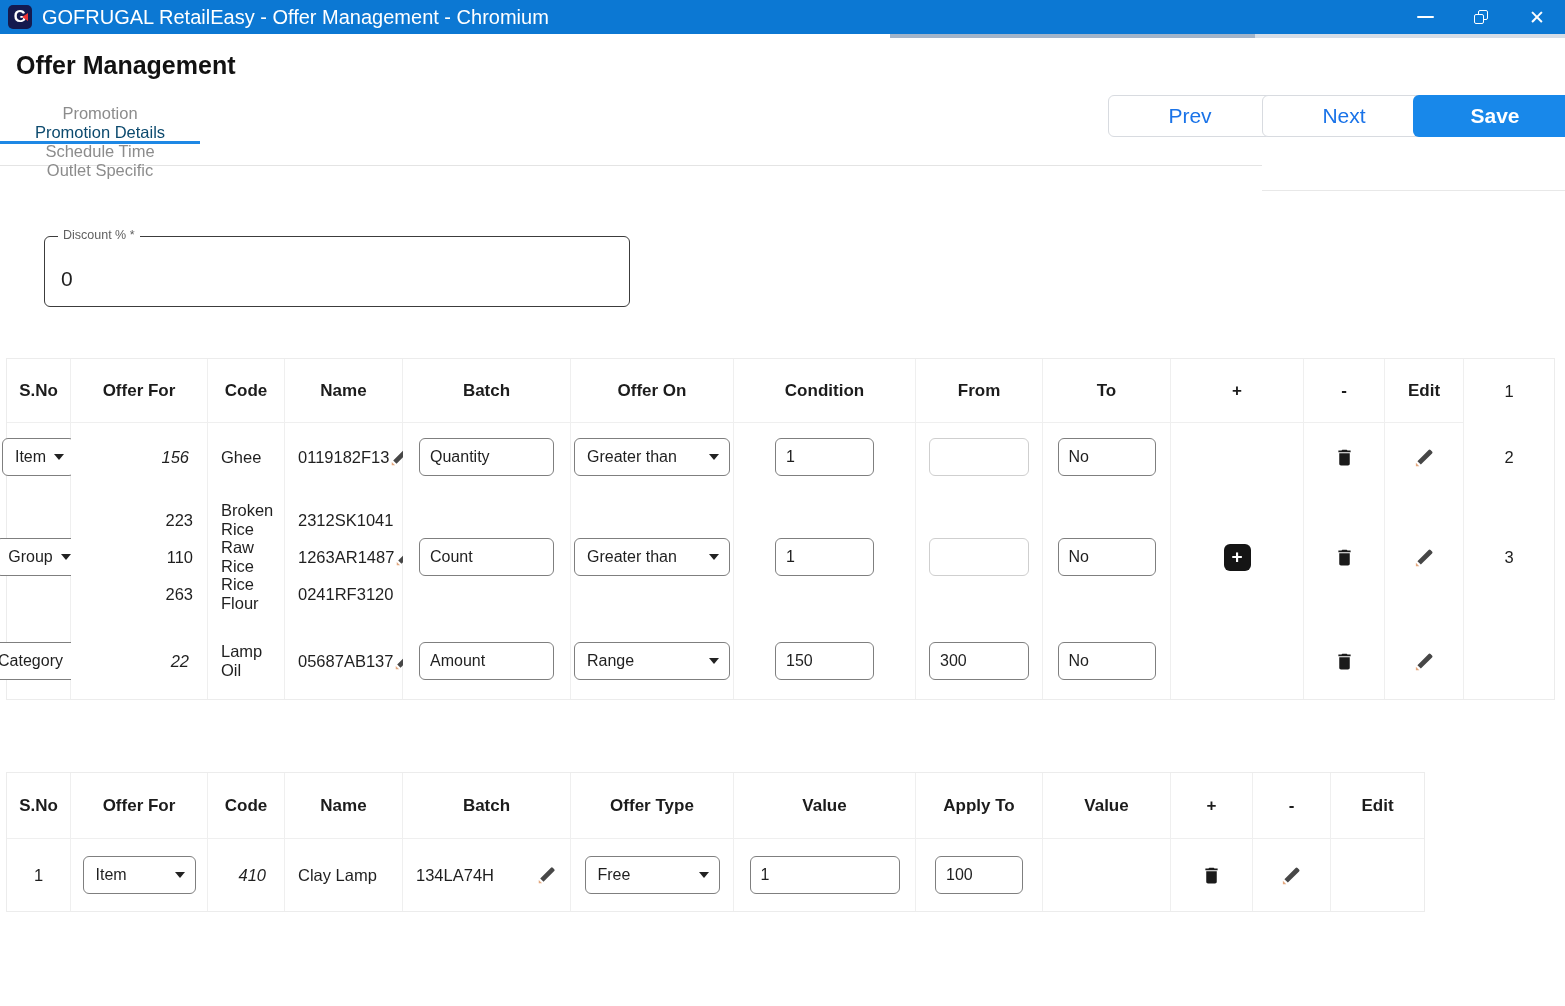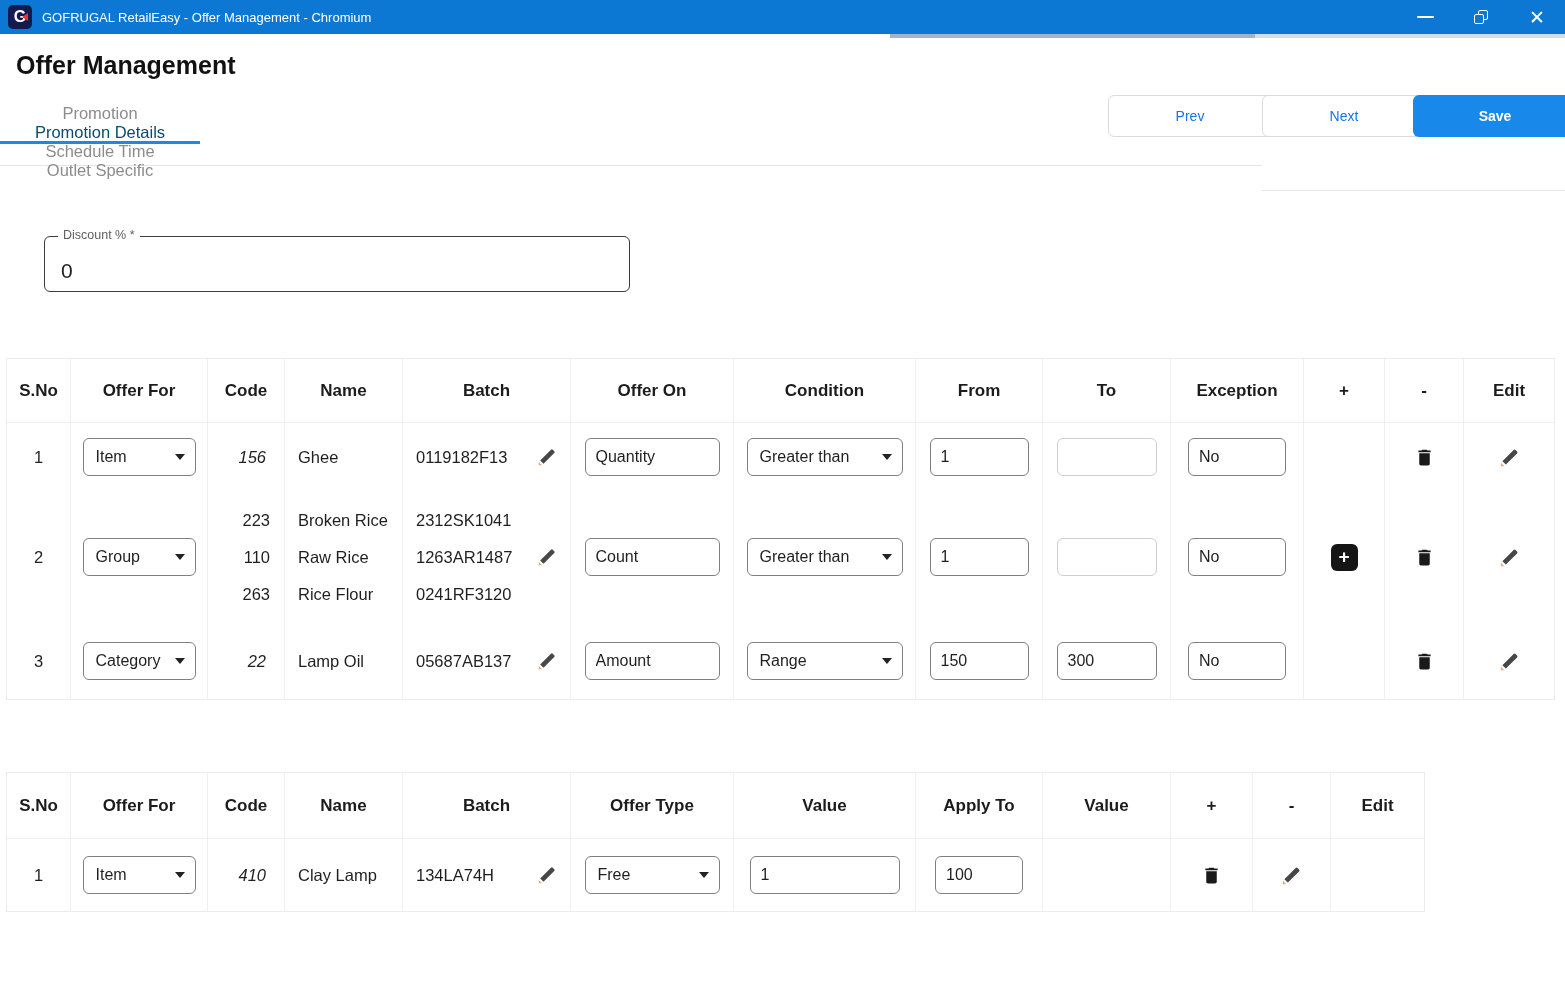--- a/index.html
+++ b/index.html
@@ -8,21 +8,21 @@
 
   
   .titlebar { position:absolute; left:0; top:0; width:1565px; height:34px;
     background:#0c78d3; display:flex; align-items:center; padding-left:8px; }
   .logo { width:24px; height:24px; background:#141a4e; border-radius:5px;
     position:relative; display:flex; align-items:center; justify-content:center;
     color:#fff; font-weight:700; font-size:16px; flex:none; }
   .logo .accent { position:absolute; right:4px; top:8px; width:0; height:0;
     border-top:4px solid transparent; border-bottom:4px solid transparent;
     border-right:6px solid #e33; }
-  .win-title { color:#fff; font-size:13px; margin-left:10px; margin-right:auto; }
+  .win-title { color:#fff; font-size:20px; margin-left:10px; margin-right:auto; }
   .wc { width:56px; height:34px; display:flex; align-items:center; justify-content:center;
     color:#fff; background:transparent; border:none; cursor:pointer; }
   .min-bar { width:17px; height:2px; background:#fff; border-radius:1px; }
   .restore-shape { position:relative; width:14px; height:14px; }
   .restore-shape .back { position:absolute; right:0; top:0; width:10px; height:10px;
     border:1.6px solid #fff; border-radius:2px; }
   .restore-shape .front { position:absolute; left:0; bottom:0; width:10px; height:10px;
     border:1.6px solid #fff; border-radius:2px; background:#0c78d3; }
   .close-x { font-size:19px; line-height:1; }
 
@@ -38,29 +38,29 @@
   .tabbar { position:absolute; left:0; top:104px; width:1262px; height:62px;
     display:flex; border-bottom:1px solid #e4e4e4;flex-direction:column; }
   .tab { width:200px; height:100%; display:flex; align-items:center; justify-content:center;
     font-size:16.5px; color:#8c8c8c; position:relative; background:none; border:none;
     font-family:inherit; cursor:pointer; }
   .tab.active { color:#0c4a6e; }
   .tab.active .underline { position:absolute; left:0; right:0; bottom:-2px; height:3px;
     background:#1e88e5; }
 
   .btn { position:absolute; top:95px; width:164px; height:42px; border-radius:6px;
-    font-size:14px; font-weight:500; display:flex; align-items:center; justify-content:center;
+    font-size:21px; font-weight:500; display:flex; align-items:center; justify-content:center;
     font-family:inherit; cursor:pointer; }
   .btn.prev { left:1108px; background:#fff; border:1px solid #d8dbe0; color:#1a73e8; }
   .btn.next { left:1262px; background:#fff; border:1px solid #d8dbe0; color:#1a73e8; }
   .btn.save { left:1413px; background:#1888ea; border:none; color:#fff; font-weight:700; }
   .right-rule { position:absolute; left:1262px; top:190px; width:303px; height:1px; background:#e8e8e8; }
 
   
-  .discount { position:absolute; left:44px; top:236px; width:586px; height:56px;
+  .discount { position:absolute; left:44px; top:236px; width:586px; height:71px;
     border:1.7px solid #3c3c3c; border-radius:6px; background:#fff; }
   .discount .flabel { position:absolute; left:13px; top:-9px; background:#fff;
     padding:0 5px; font-size:12.5px; color:#5f5f5f; }
   .discount .fvalue { width:100%; height:100%; border:none; outline:none; background:transparent;
     font-family:inherit; font-size:21px; color:#1f1f1f; padding:14px 0 0 16px; }
 
   
   .table { position:absolute; display:grid; background:#fff; border:1px solid #ececec; }
   .t1 { left:6px; top:358px;
     grid-template-columns:64px 137px 77px 118px 168px 163px 182px 127px 128px 133px 81px 79px 90px;
@@ -158,21 +158,20 @@
 
   <div class="th">S.No</div>
   <div class="th">Offer For</div>
   <div class="th">Code</div>
   <div class="th">Name</div>
   <div class="th">Batch</div>
   <div class="th">Offer On</div>
   <div class="th">Condition</div>
   <div class="th">From</div>
   <div class="th">To</div>
-  <div class="th">Exception</div>
   <div class="th">+</div>
   <div class="th">-</div>
   <div class="th">Edit</div>
 
   <div class="td">1</div>
   <div class="td">
     <div class="dd w113">
       <span>Item</span>
       <span class="arr"></span>
     </div>

